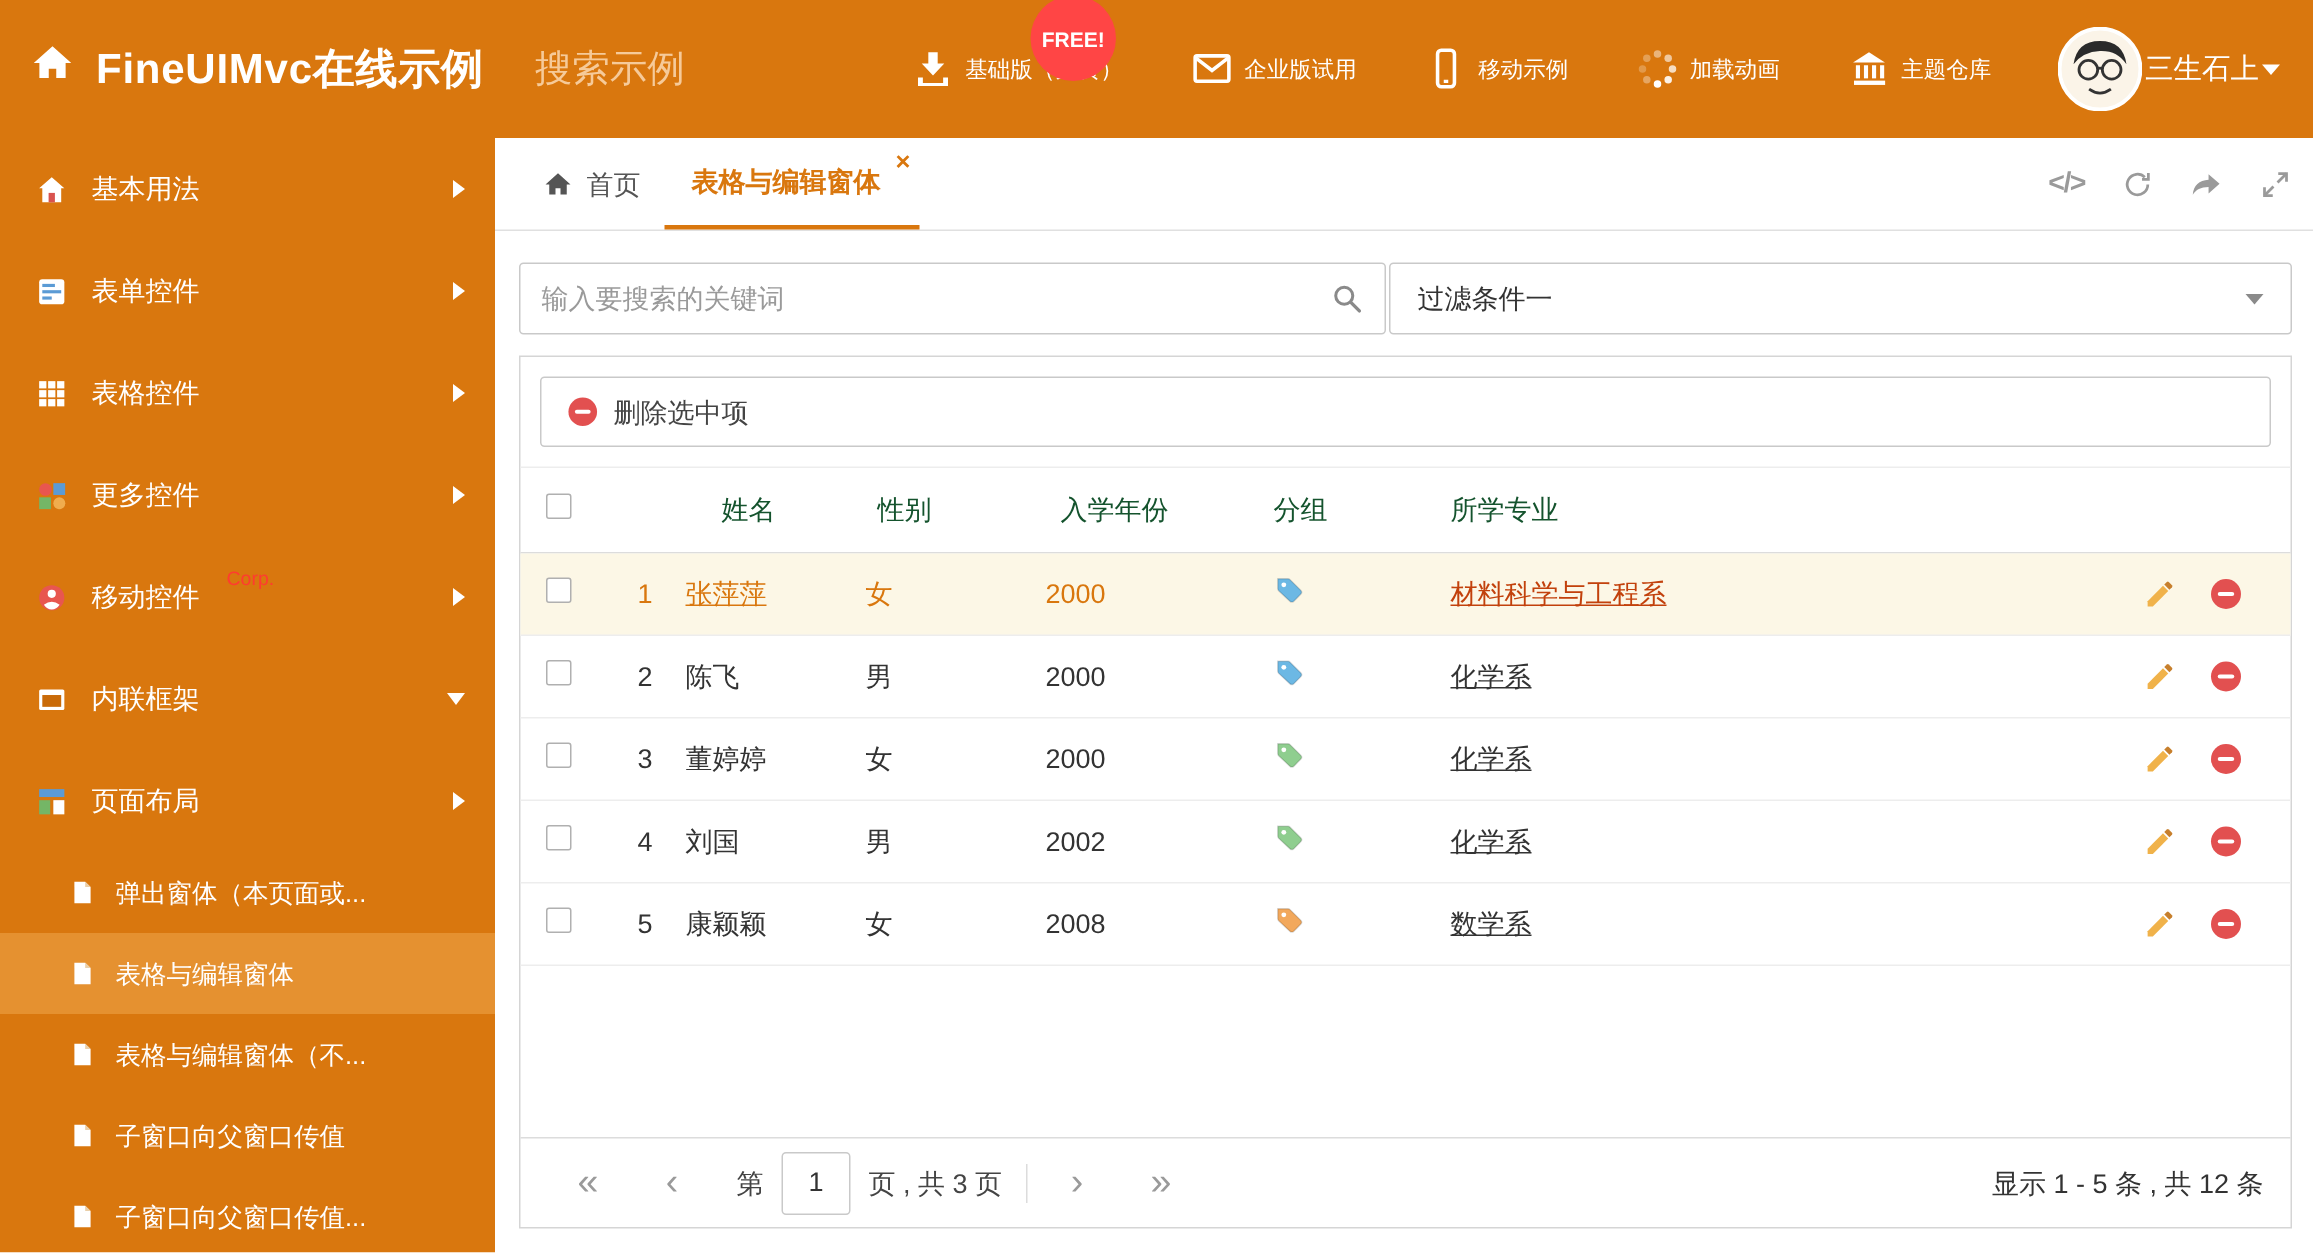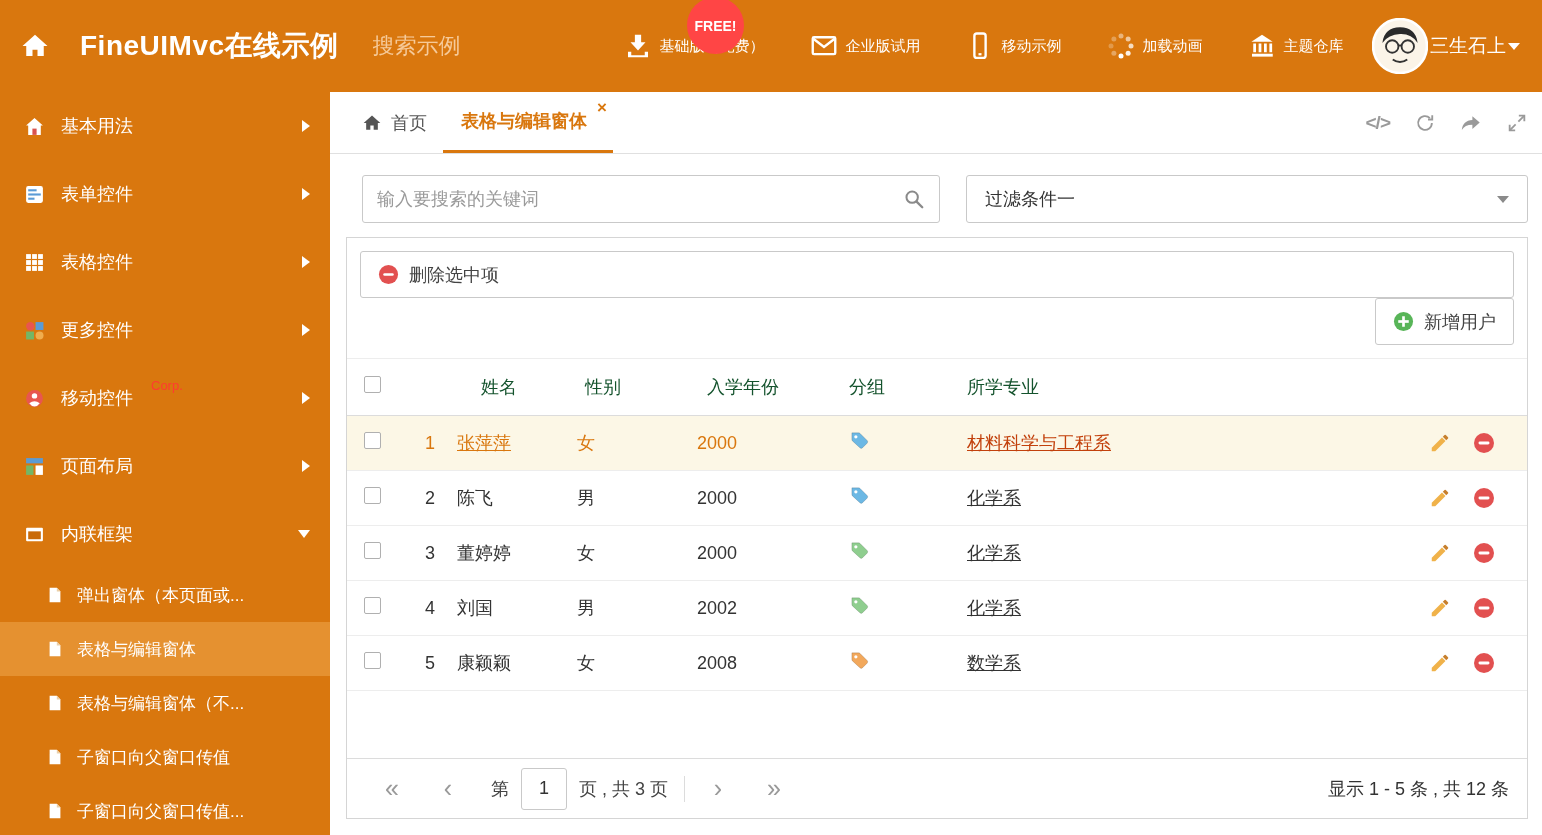--- a/index.html
+++ b/index.html
@@ -1,24 +1,24 @@
 <!DOCTYPE html>
 <html><head>
 <meta charset="utf-8">
 <style>
   * { margin:0; padding:0; box-sizing:border-box; }
   html,body { width:1542px; height:835px; font-family:"Liberation Sans","DejaVu Sans",sans-serif; overflow:hidden; background:#fff; }
 
   
   .topbar { height:92px; background:#D9770E; color:#fff; display:flex; align-items:center; padding:0 22px 0 20px; position:relative; }
-  .brand { display:flex; align-items:center; gap:30px; cursor:pointer; }
+  .brand { display:flex; gap:14px; cursor:pointer; }
   .brand svg { width:30px; height:30px; }
   .brand-title { font-size:28px; font-weight:bold; letter-spacing:0.5px; }
   .top-search { display:flex; align-items:center; margin-left:34px; gap:12px; }
-  .top-search input { background:transparent; border:none; outline:none; font-size:22px; color:#fff; width:160px; font-family:Liberation Serif, serif; }
+  .top-search input { background:transparent; border:none; outline:none; font-size:25px; color:#fff; width:160px; font-family:Liberation Sans, sans-serif; }
   .top-search input::placeholder { color:rgba(255,230,200,0.75); }
   .top-nav { display:flex; margin-left:78px; gap:44px; }
   .nav-item { display:flex; align-items:center; gap:7px; font-size:15px; cursor:pointer; white-space:nowrap; }
   .nav-item svg { width:30px; height:30px; }
   .free-badge { position:absolute; left:687px; top:-3px; width:57px; height:57px; border-radius:50%; background:#FF4545; display:flex; align-items:center; justify-content:center; font-size:14px; font-weight:bold; z-index:5; }
   .user-menu { margin-left:auto; display:flex; align-items:center; gap:2px; cursor:pointer; }
   .user-menu svg.avatar { width:56px; height:56px; }
   .user-name { font-size:19px; }
   .caret-down { width:0; height:0; border-left:6px solid transparent; border-right:6px solid transparent; border-top:7px solid #fff; }
 
@@ -42,21 +42,21 @@
   .tabbar { height:62px; border-bottom:1px solid #e0e0e0; display:flex; align-items:stretch; padding:0 14px 0 16px; }
   .tab { display:flex; align-items:center; gap:9px; padding:0 16px; font-size:18px; color:#555; cursor:pointer; position:relative; }
   .tab svg { width:20px; height:20px; }
   .tab.active { color:#D9770E; font-weight:bold; border-bottom:3px solid #D9770E; padding:0 26px 0 18px; }
   .tab-close { position:absolute; top:7px; right:6px; color:#D9770E; font-size:17px; font-weight:bold; line-height:1; cursor:pointer; }
   .tab-tools { margin-left:auto; display:flex; align-items:center; gap:24px; color:#9a9a9a; }
   .tool { cursor:pointer; display:flex; align-items:center; }
   .tool svg { width:22px; height:22px; }
   .code-glyph { font-size:19px; color:#9a9a9a; font-weight:bold; letter-spacing:-1px; }
 
-  .filters { display:flex; gap:26px; padding:21px 14px 0 32px; }
+  .filters { display:flex; gap:2px; padding:21px 14px 0 16px; }
   .search-box { width:578px; height:48px; border:1px solid #c9c9c9; border-radius:3px; display:flex; align-items:center; padding:0 14px; background:#fff; }
   .search-box input { flex:1; border:none; outline:none; font-size:18px; color:#333; font-family:inherit; }
   .search-box input::placeholder { color:#9a9a9a; }
   .search-box svg { width:22px; height:22px; }
   .filter-box { flex:1; height:48px; border:1px solid #c9c9c9; border-radius:3px; display:flex; align-items:center; padding:0 18px; font-size:18px; color:#333; cursor:pointer; }
   .filter-box .caret-down { border-top-color:#8a8a8a; margin-left:auto; }
 
   .grid-panel { margin:14px 14px 16px 16px; border:1px solid #d5d5d5; flex:1; display:flex; flex-direction:column; min-height:0; }
   .grid-toolbar { padding:13px; display:flex; border-bottom:1px solid #ededed;flex-direction:column; }
   .btn { height:47px; border:1px solid #c9c9c9; border-radius:3px; background:#fff; display:flex; align-items:center; gap:10px; padding:0 17px; font-size:18px; color:#444; cursor:pointer; font-family:inherit; }
@@ -232,34 +232,34 @@
           <circle cx="10" cy="10" r="8" fill="#E8564F"></circle>
           <circle cx="10" cy="7.5" r="2.6" fill="#fff"></circle>
           <path d="M5 14.5 Q10 10.5 15 14.5 Q13 17.5 10 17.5 Q7 17.5 5 14.5Z" fill="#fff"></path>
         </svg>
       <span>移动控件</span>
       <span class="corp">Corp.</span>
       <span class="tri-right"></span>
     </div>
     <div class="side-item">
       <svg viewBox="0 0 20 20">
+          <rect x="2" y="3.5" width="16" height="13" rx="1" fill="#fff"></rect>
+          <rect x="4" y="7" width="12" height="7.5" fill="#C96A08"></rect>
+        </svg>
+      <span>内联框架</span>
+      <span class="tri-down"></span>
+    </div>
+    <div class="side-item">
+      <svg viewBox="0 0 20 20">
           <rect x="2" y="2" width="16" height="5" fill="#5B9BD5"></rect>
           <rect x="2" y="9" width="7" height="9" fill="#74B666"></rect>
           <rect x="11" y="9" width="7" height="9" fill="#fff"></rect>
         </svg>
       <span>页面布局</span>
       <span class="tri-right"></span>
-    </div>
-    <div class="side-item">
-      <svg viewBox="0 0 20 20">
-          <rect x="2" y="3.5" width="16" height="13" rx="1" fill="#fff"></rect>
-          <rect x="4" y="7" width="12" height="7.5" fill="#C96A08"></rect>
-        </svg>
-      <span>内联框架</span>
-      <span class="tri-down"></span>
     </div>
 
     <div class="sub-item">
       <svg viewBox="0 0 20 20">
           <path d="M4 2h8l4 4v12H4z" fill="#fff"></path>
           <path d="M12 2v4h4z" fill="#EACFA8"></path>
         </svg>
       <span>弹出窗体（本页面或...</span>
     </div>
     <div class="sub-item active">
@@ -347,28 +347,20 @@
 
     <div class="grid-panel">
 
       <div class="grid-toolbar">
         <button class="btn">
           <svg viewBox="0 0 22 22">
               <circle cx="11" cy="11" r="10" fill="#E25050"></circle>
               <rect x="5.5" y="9.6" width="11" height="2.8" rx="1.4" fill="#fff"></rect>
             </svg>
           <span>删除选中项</span>
-        </button>
-        <button class="btn add">
-          <svg viewBox="0 0 22 22">
-              <circle cx="11" cy="11" r="10" fill="#58B558"></circle>
-              <rect x="5.5" y="9.6" width="11" height="2.8" fill="#fff"></rect>
-              <rect x="9.6" y="5.5" width="2.8" height="11" fill="#fff"></rect>
-            </svg>
-          <span>新增用户</span>
         </button>
       </div>
 
       <div class="trow thead">
         <div class="c c-check"><span class="checkbox"></span></div>
         <div class="c c-num"></div>
         <div class="c c-name">姓名</div>
         <div class="c c-gender">性别</div>
         <div class="c c-year">入学年份</div>
         <div class="c c-group">分组</div>

